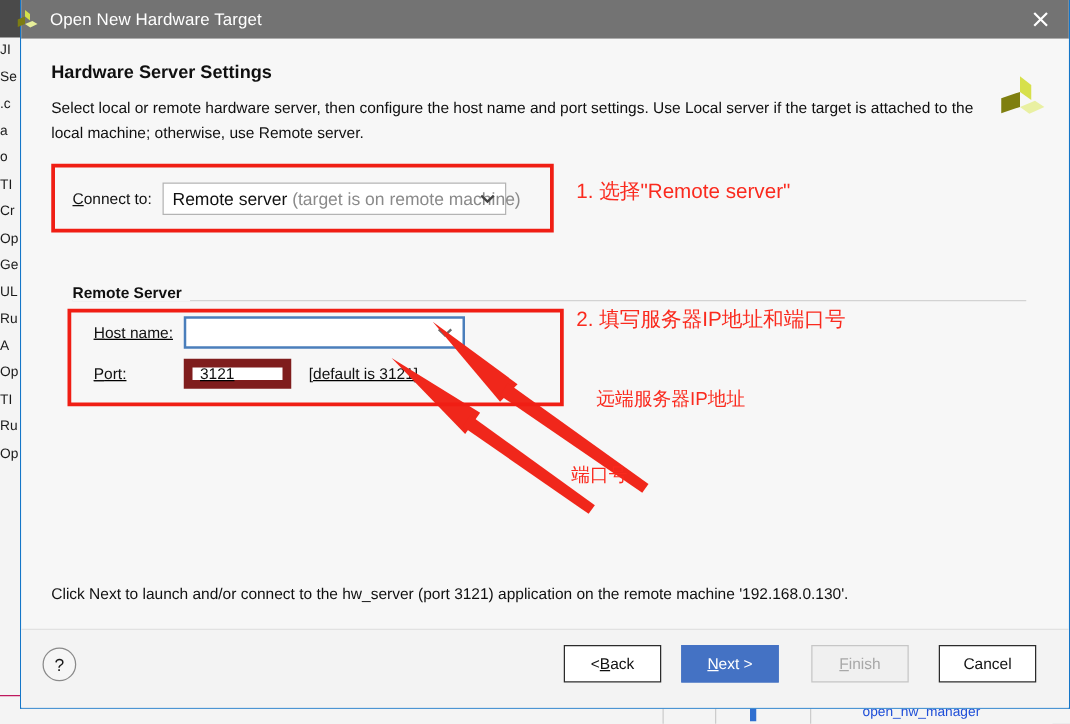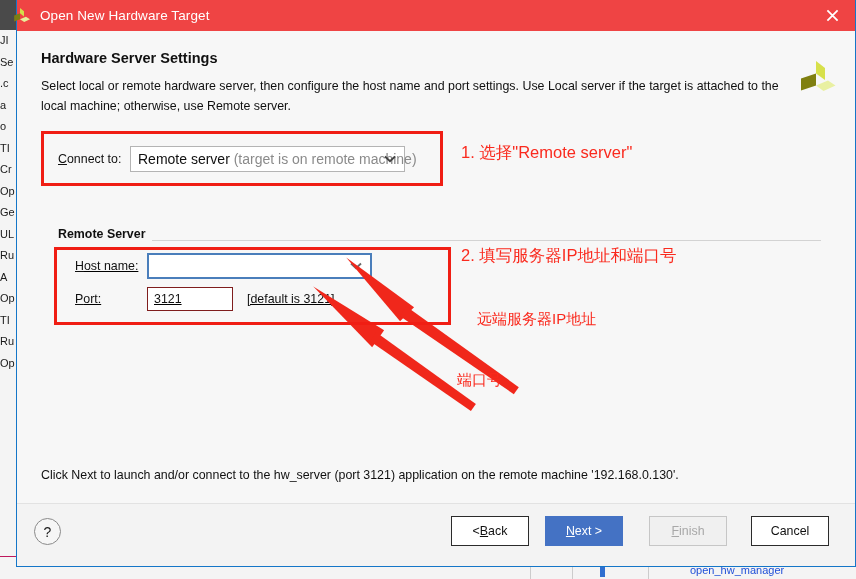--- a/index.html
+++ b/index.html
@@ -96,21 +96,21 @@
     top: 0;
     width: 840px;
     height: 567px;
     background: #f6f6f6;
     border: 1px solid #1476c8;
     border-top: none;
     box-sizing: border-box;
   }
   #titlebar {
     height: 31px;
-    background: #ef4444;
+    background: #737373;
     display: flex;
     align-items: center;
     position: relative;
   }
   #titlebar .tb-icon {
     margin-left: -8px;
     margin-right: 9px;
     width: 22px;
     height: 22px;
     flex: none;
@@ -239,21 +239,21 @@
   }
   #hostname-row { left: 58px; top: 222px; }
   #port-row { left: 58px; top: 256px; }
   .field-row .flbl {
     font-size: 12.4px;
     color: #101010;
     width: 72px;
   }
   .textbox {
     box-sizing: border-box;
-    border: 1px solid #7f1d1d;
+    border: 7px solid #7f1d1d;
     background: #ffffff;
     height: 24px;
     font-size: 12.4px;
     color: #101010;
     padding: 0 6px;
     display: flex;
     align-items: center;
     width: 86px;
     text-align: center;
   }

